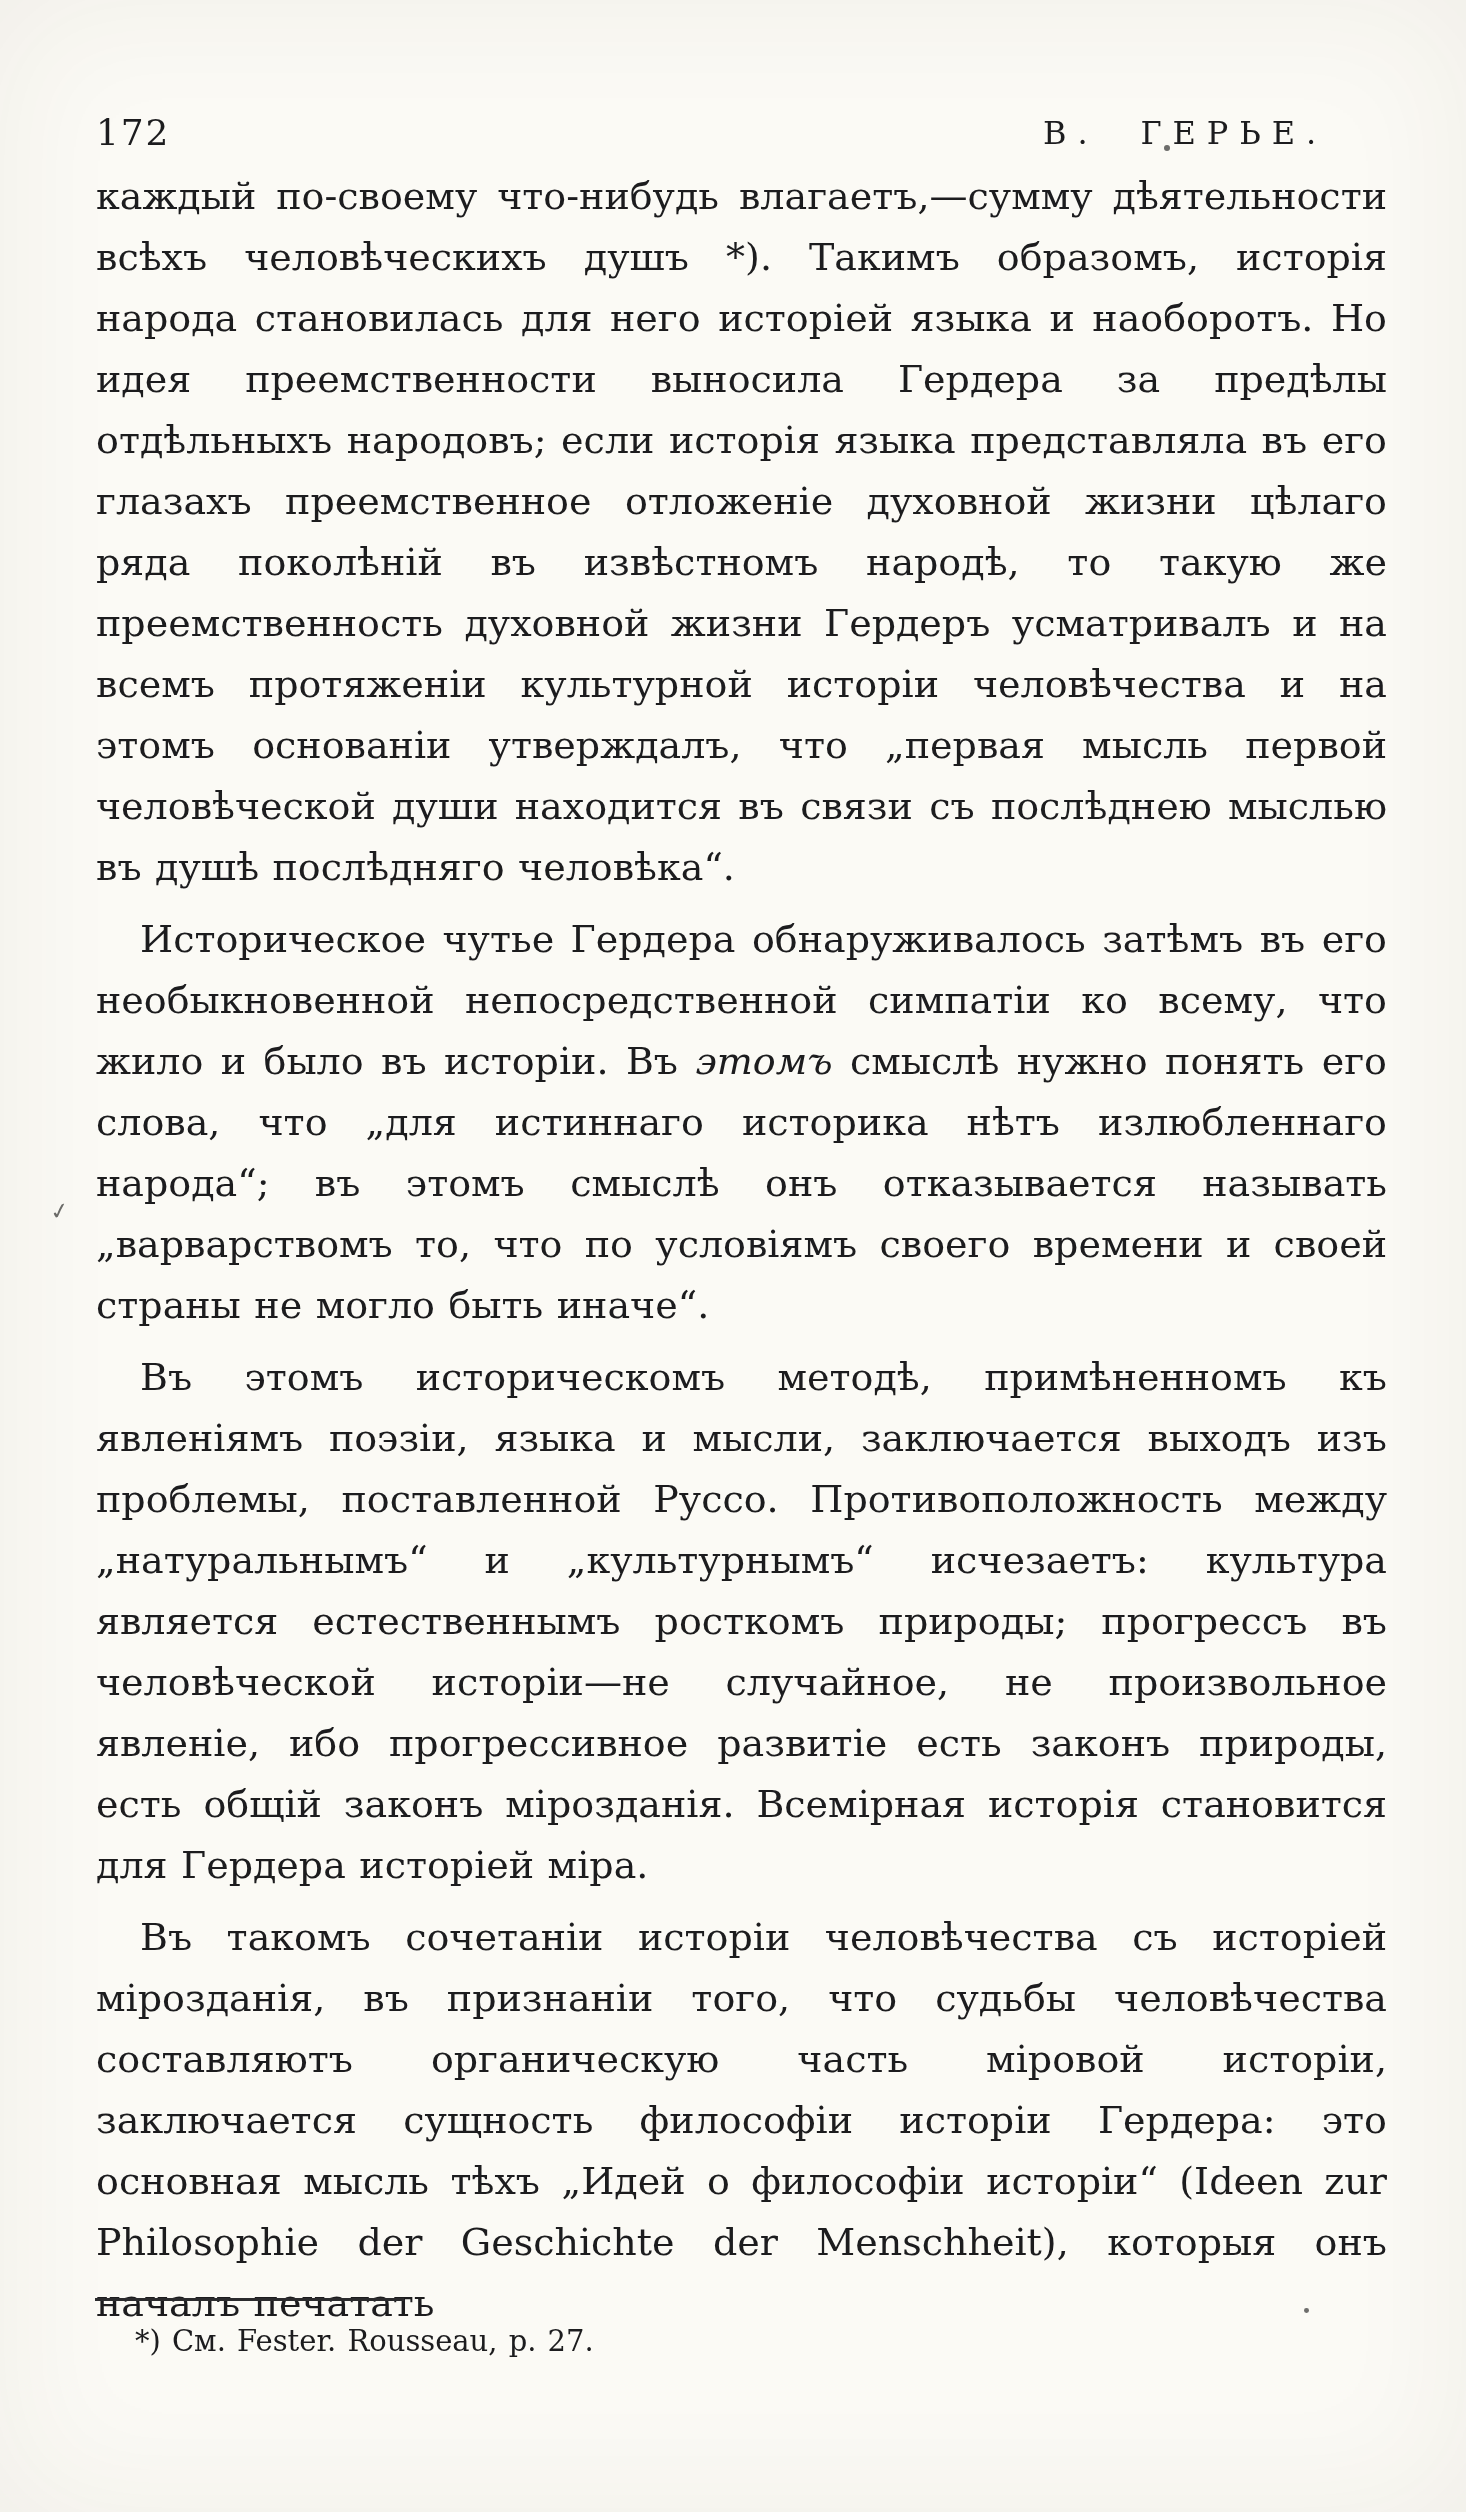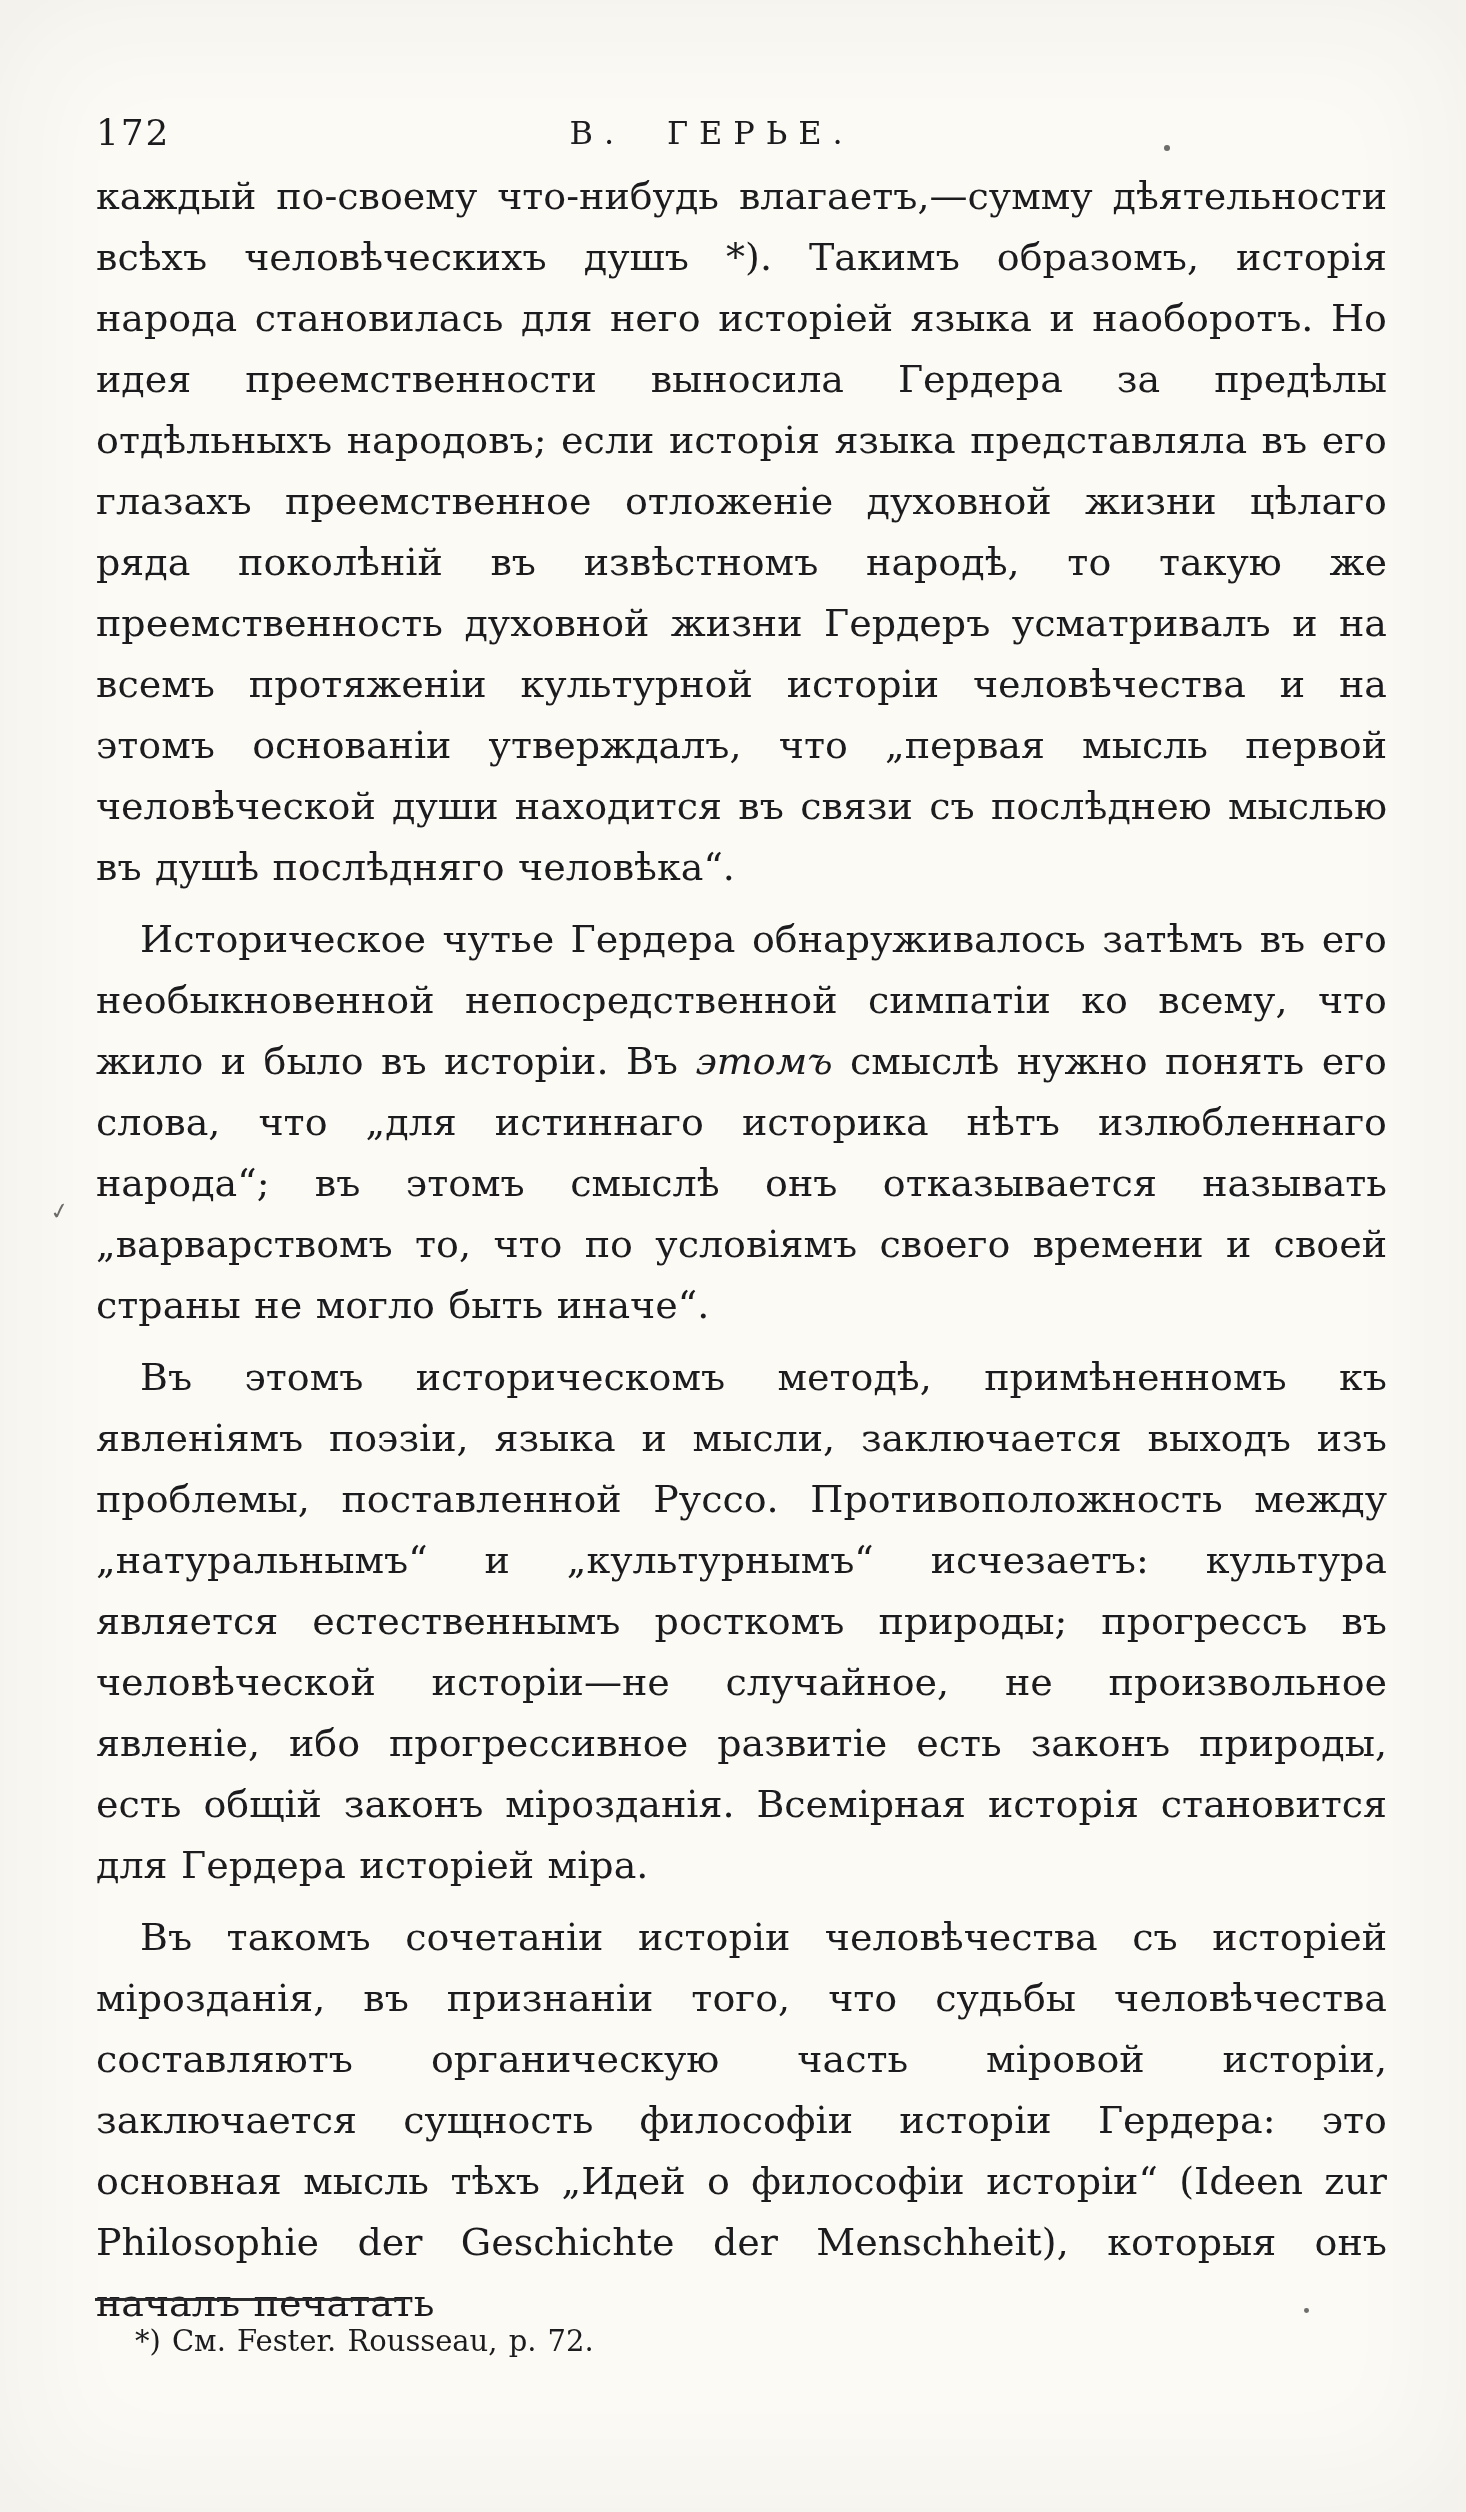--- a/index.html
+++ b/index.html
@@ -31,21 +31,21 @@
     top: 0;
     font-size: 36px;
     letter-spacing: 1.9px;
     text-align: center;
   }
   .running-title {
     position: absolute;
     left: 0;
     right: 58px;
     top: 1.9px;
-    text-align: center;
+    text-align: right;
     font-size: 32px;
     letter-spacing: 0.34em;
     white-space: pre;
   }
   .body-text {
     position: absolute;
     top: 166px;
     left: 96px;
     width: 1291px;
     font-size: 38px;
@@ -116,20 +116,20 @@
     <div>
         <p><span>каждый по-своему что-нибудь влагаетъ,—сумму дѣятельности всѣхъ человѣческихъ душъ *). Такимъ образомъ, исторія народа становилась для него исторіей языка и наоборотъ. Но идея преемственности выносила Гердера за предѣлы отдѣльныхъ народовъ; если исторія языка представляла въ его глазахъ преемственное отложеніе духовной жизни цѣлаго ряда поколѣній въ извѣстномъ народѣ, то такую же преемственность духовной жизни Гердеръ усматривалъ и на всемъ протяженіи культурной исторіи человѣчества и на этомъ основаніи утверждалъ, что „первая мысль первой человѣческой души находится въ связи съ послѣднею мыслью въ душѣ послѣдняго человѣка“.</span></p>
         <p class="indent"><span>Историческое чутье Гердера обнаруживалось затѣмъ въ его необыкновенной непосредственной симпатіи ко всему, что жило и было въ исторіи. Въ </span><em>этомъ</em><span> смыслѣ нужно понять его слова, что „для истиннаго историка нѣтъ излюбленнаго народа“; въ этомъ смыслѣ онъ отказывается называть „варварствомъ то, что по условіямъ своего времени и своей страны не могло быть иначе“.</span></p>
         <p class="indent"><span>Въ этомъ историческомъ методѣ, примѣненномъ къ явленіямъ поэзіи, языка и мысли, заключается выходъ изъ проблемы, поставленной Руссо. Противоположность между „натуральнымъ“ и „культурнымъ“ исчезаетъ: культура является естественнымъ росткомъ природы; прогрессъ въ человѣческой исторіи—не случайное, не произвольное явленіе, ибо прогрессивное развитіе есть законъ природы, есть общій законъ мірозданія. Всемірная исторія становится для Гердера исторіей міра.</span></p>
         <p class="indent"><span>Въ такомъ сочетаніи исторіи человѣчества съ исторіей мірозданія, въ признаніи того, что судьбы человѣчества составляютъ органическую часть міровой исторіи, заключается сущность философіи исторіи Гердера: это основная мысль тѣхъ „Идей о философіи исторіи“ (Ideen zur Philosophie der Geschichte der Menschheit), которыя онъ началъ печатать</span></p>
       </div>
   </main>
 
   <div class="footnote-rule"></div>
 
-  <div class="footnote">*) См. Fester. Rousseau, p. 72.</div>
+  <div class="footnote">*) См. Fester. Rousseau, p. 27.</div>
 
   <span class="margin-mark">✓</span>
   <span class="speck dot-top-right"></span>
   <span class="speck dot-bottom-right"></span>
 
 </div>
 
 
 </body></html>

